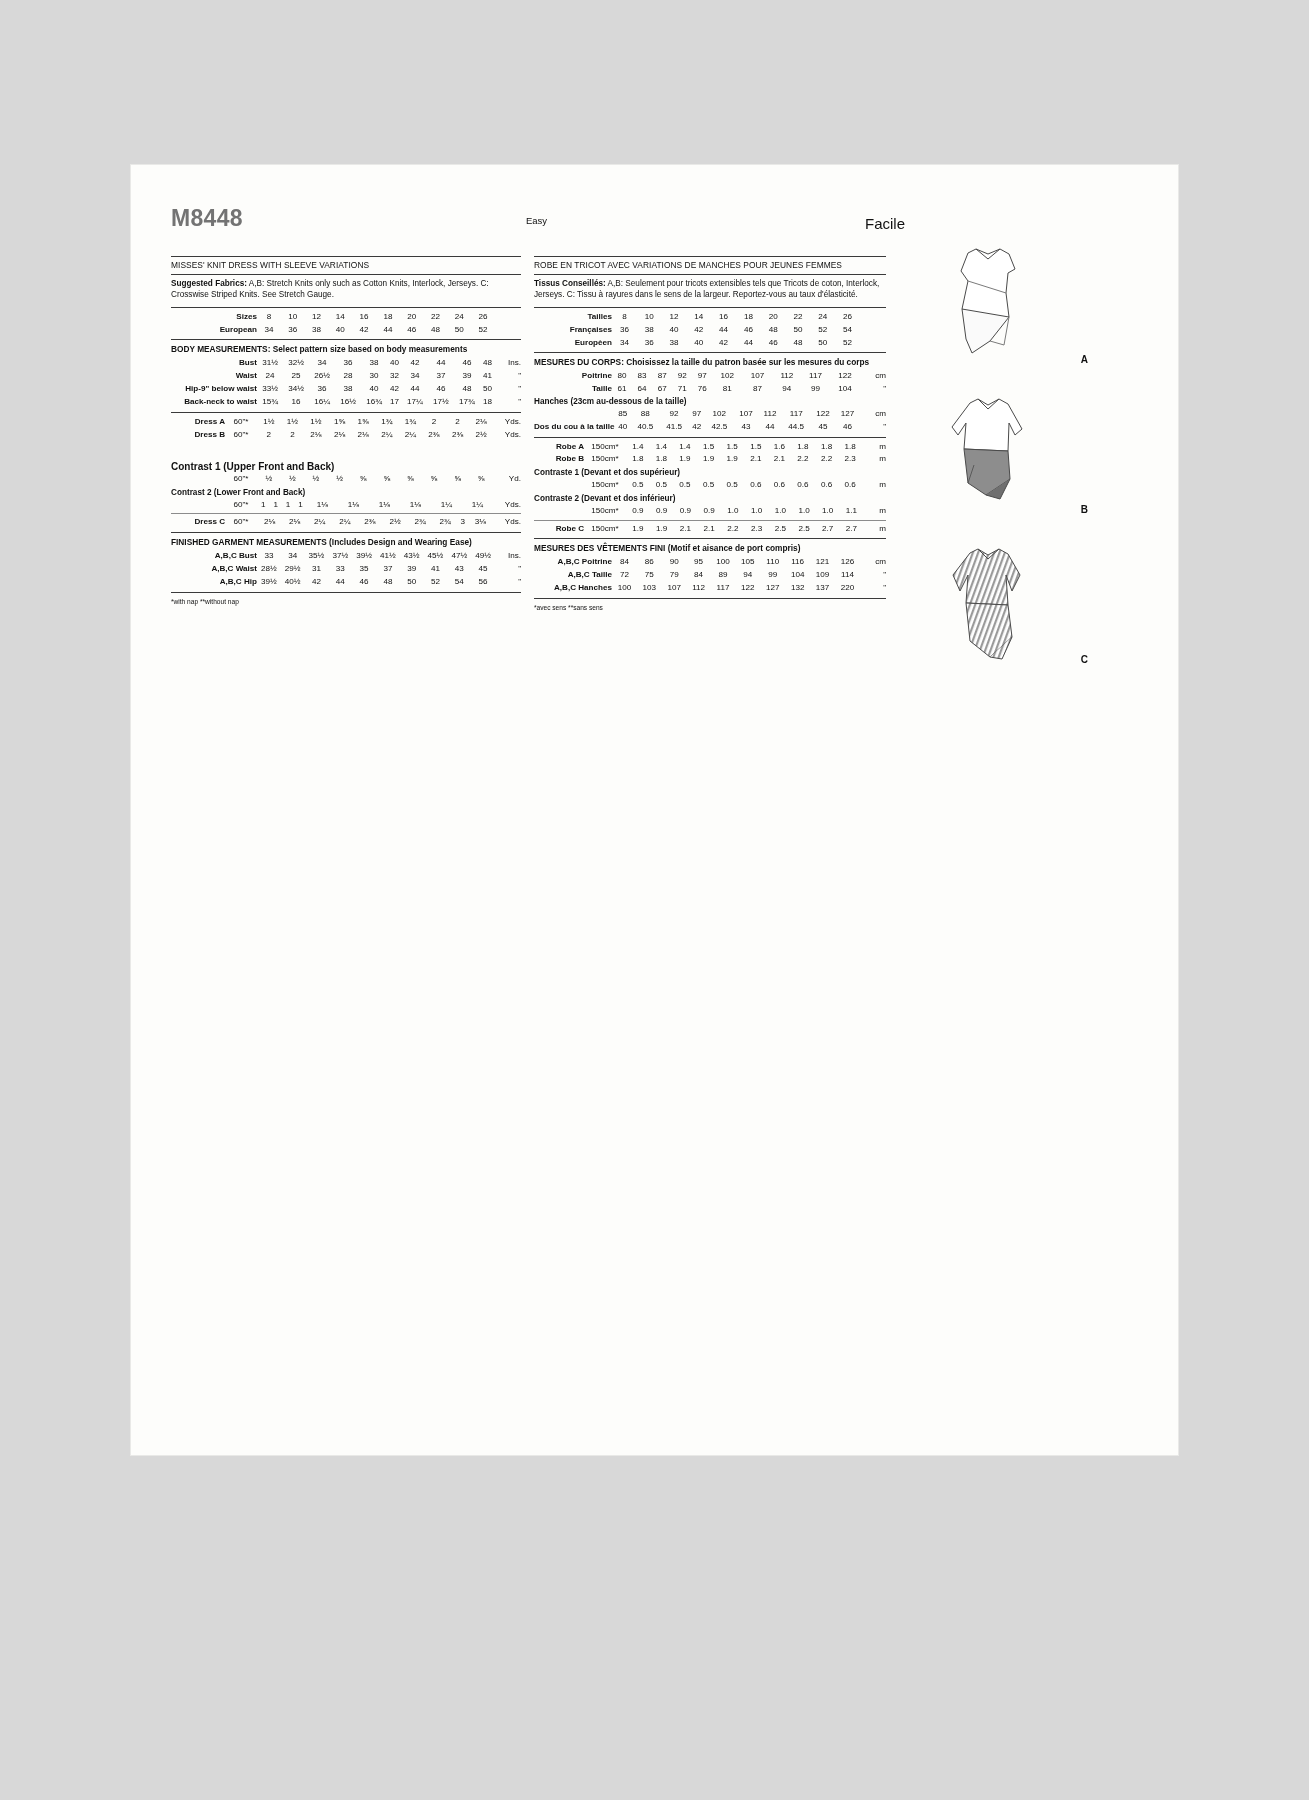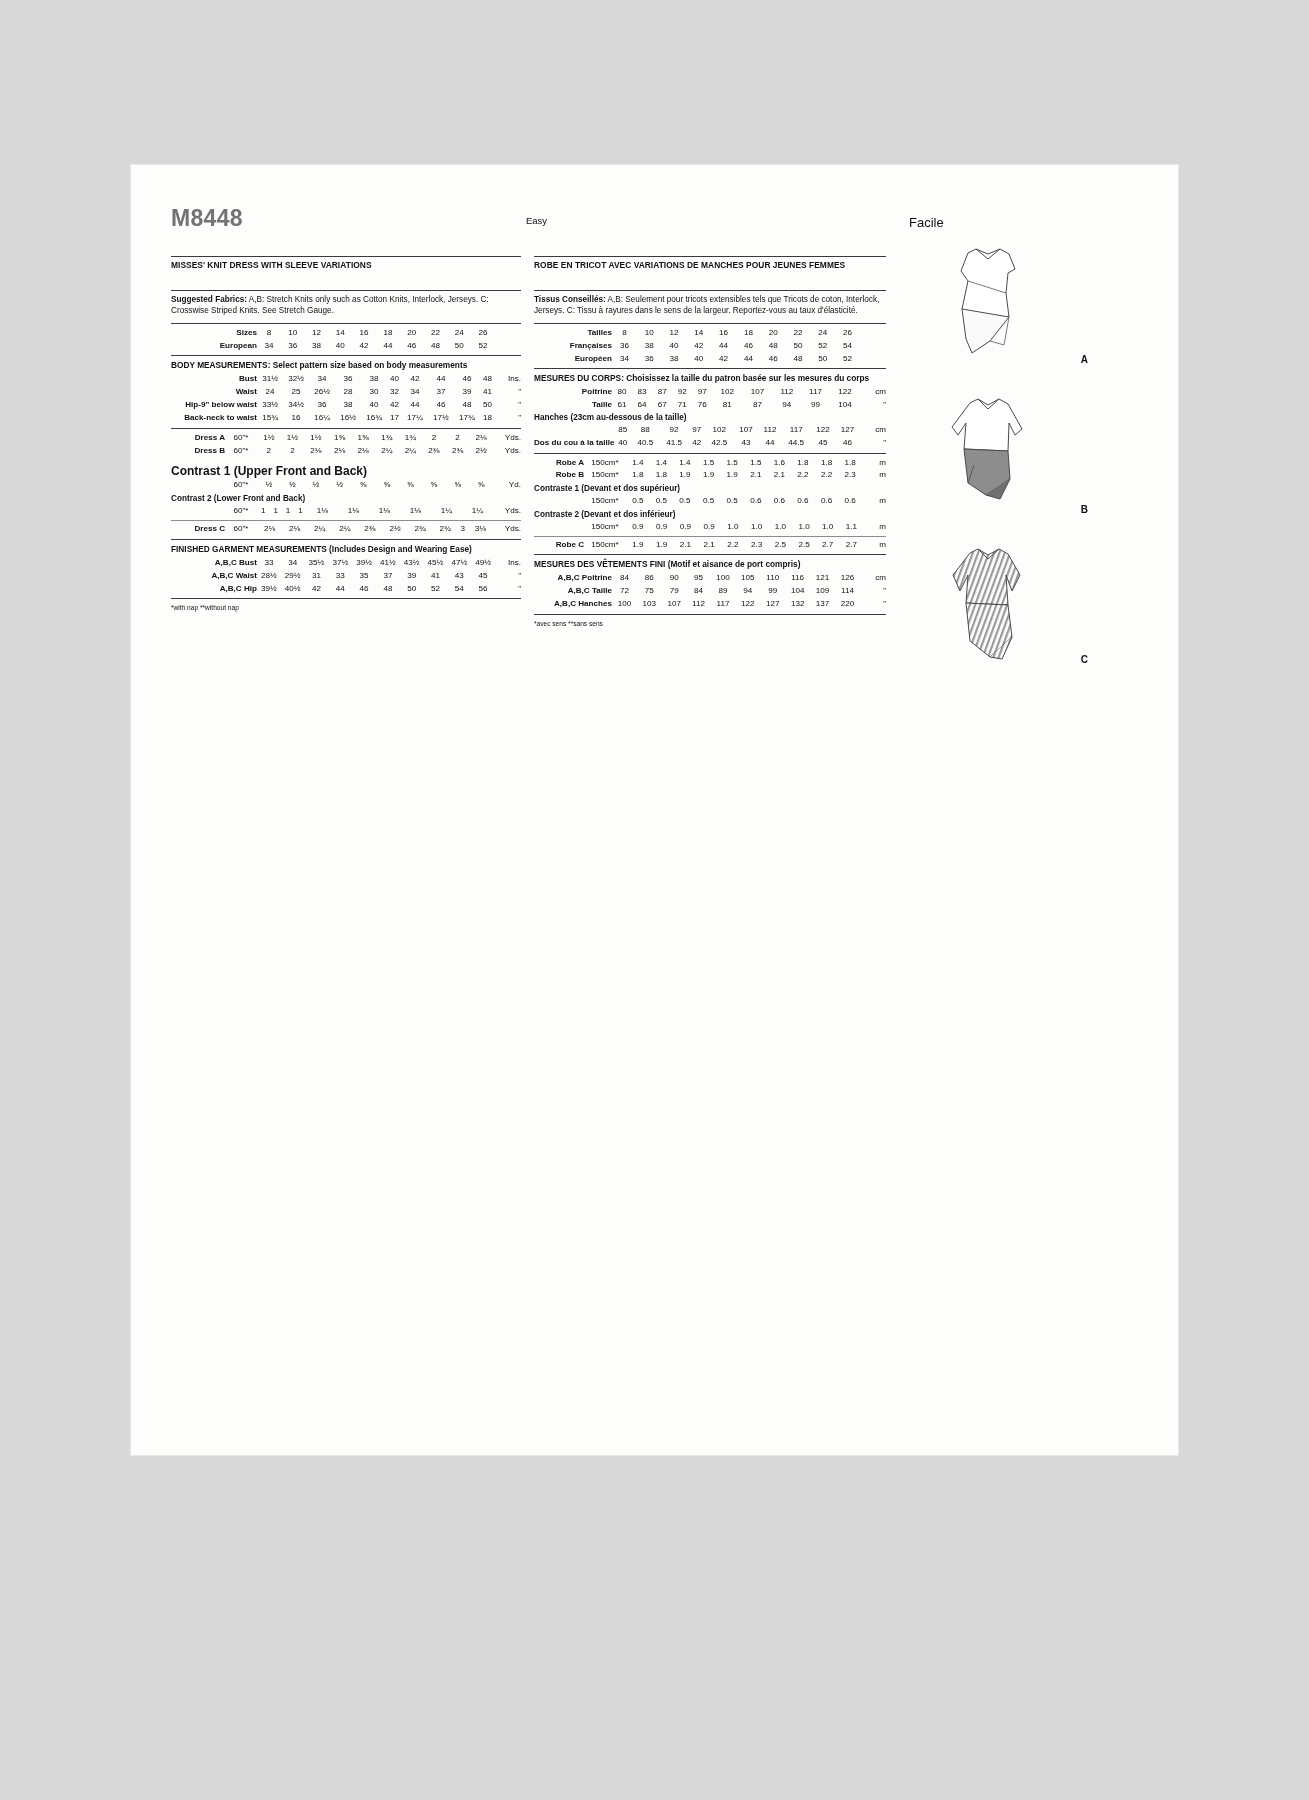--- a/index.html
+++ b/index.html
@@ -7,28 +7,28 @@
   .page{
     position:absolute;left:131px;top:165px;width:1047px;height:1290px;
     background:#fdfdfb;box-shadow:0 0 0 1px #e9e9e7;
   }
   .sheet{position:absolute;left:40px;top:40px;right:40px;bottom:40px;}
 
   
   .hdr{position:absolute;left:0;top:0;width:100%;}
   .code{position:absolute;left:0;top:0;font-size:23px;font-weight:bold;letter-spacing:.3px;color:#737373;}
   .easy{position:absolute;left:355px;top:10px;font-size:9.5px;color:#111;}
-  .facile{position:absolute;left:738px;top:10px;font-size:13px;color:#111;}
+  .facile{position:absolute;left:694px;top:10px;font-size:15px;color:#111;}
 
   
   .col{position:absolute;top:48px;font-size:8.3px;color:#111;line-height:1.32;}
   .colL{left:0;width:350px;}
   .colR{left:363px;width:352px;}
 
-  .coltitle{font-weight:bold;font-size:8.4px;letter-spacing:.05px;margin-bottom:19px;}
+  .coltitle{font-weight:normal;font-size:8.4px;letter-spacing:.05px;margin-bottom:3px;}
   .para{font-size:8.2px;line-height:1.38;margin-bottom:6px;}
   b{font-weight:bold;}
 
   hr.rule{border:0;border-top:.9px solid #3a3a3a;margin:3px 0 3px 0;}
   hr.thin{border:0;border-top:.6px solid #8c8c8c;margin:2px 0 2px 0;}
 
   table{border-collapse:collapse;width:100%;font-size:8.1px;color:#111;}
   td{padding:1.1px 0;white-space:nowrap;vertical-align:bottom;}
   .lbl{font-weight:bold;text-align:right;}
   .num{text-align:center;}
@@ -190,21 +190,21 @@
         <td class="num">2¼</td>
         <td class="num">2¼</td>
         <td class="num">2⅜</td>
         <td class="num">2⅜</td>
         <td class="num">2½</td>
         <td class="unit">Yds.</td>
       </tr>
     </tbody>
         </table>
 
-    <div class="sub" style="font-size:12px;margin-top:6px;">Contrast 1 (Upper Front and Back)</div>
+    <div class="sub" style="font-size:10px;margin-top:18px;">Contrast 1 (Upper Front and Back)</div>
     <table>
       <tbody>
             <tr>
         <td class="lbl" style="width:54px"></td>
         <td class="num" style="width:32px">60"*</td>
         <td class="num">½</td>
         <td class="num">½</td>
         <td class="num">½</td>
         <td class="num">½</td>
         <td class="num">⅝</td>

